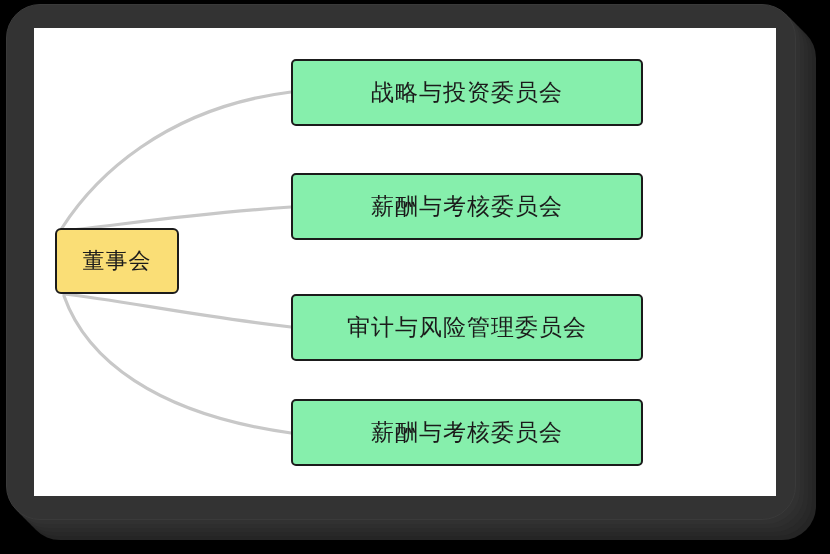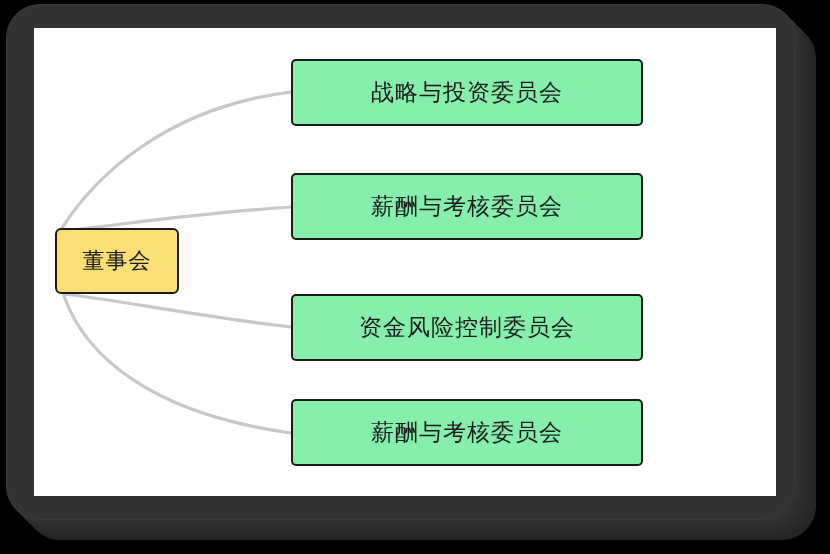--- a/index.html
+++ b/index.html
@@ -117,18 +117,18 @@
       <path d="M 30 266 C 85 272, 160 288, 257 299" fill="none" stroke="#c8c8c8" stroke-width="3.2" stroke-linecap="round"></path>
       <path d="M 30 268 C 52 330, 120 386, 257 405" fill="none" stroke="#c8c8c8" stroke-width="3.2" stroke-linecap="round"></path>
     </svg>
 
     <div class="node node-root">董事会</div>
 
     <div class="node node-child c0">战略与投资委员会</div>
 
     <div class="node node-child c1">薪酬与考核委员会</div>
 
-    <div class="node node-child c2">资金风险控制委员会</div>
+    <div class="node node-child c2">审计与风险管理委员会</div>
 
     <div class="node node-child c3">薪酬与考核委员会</div>
 
   </div>
 </div>
 
 </body></html>

